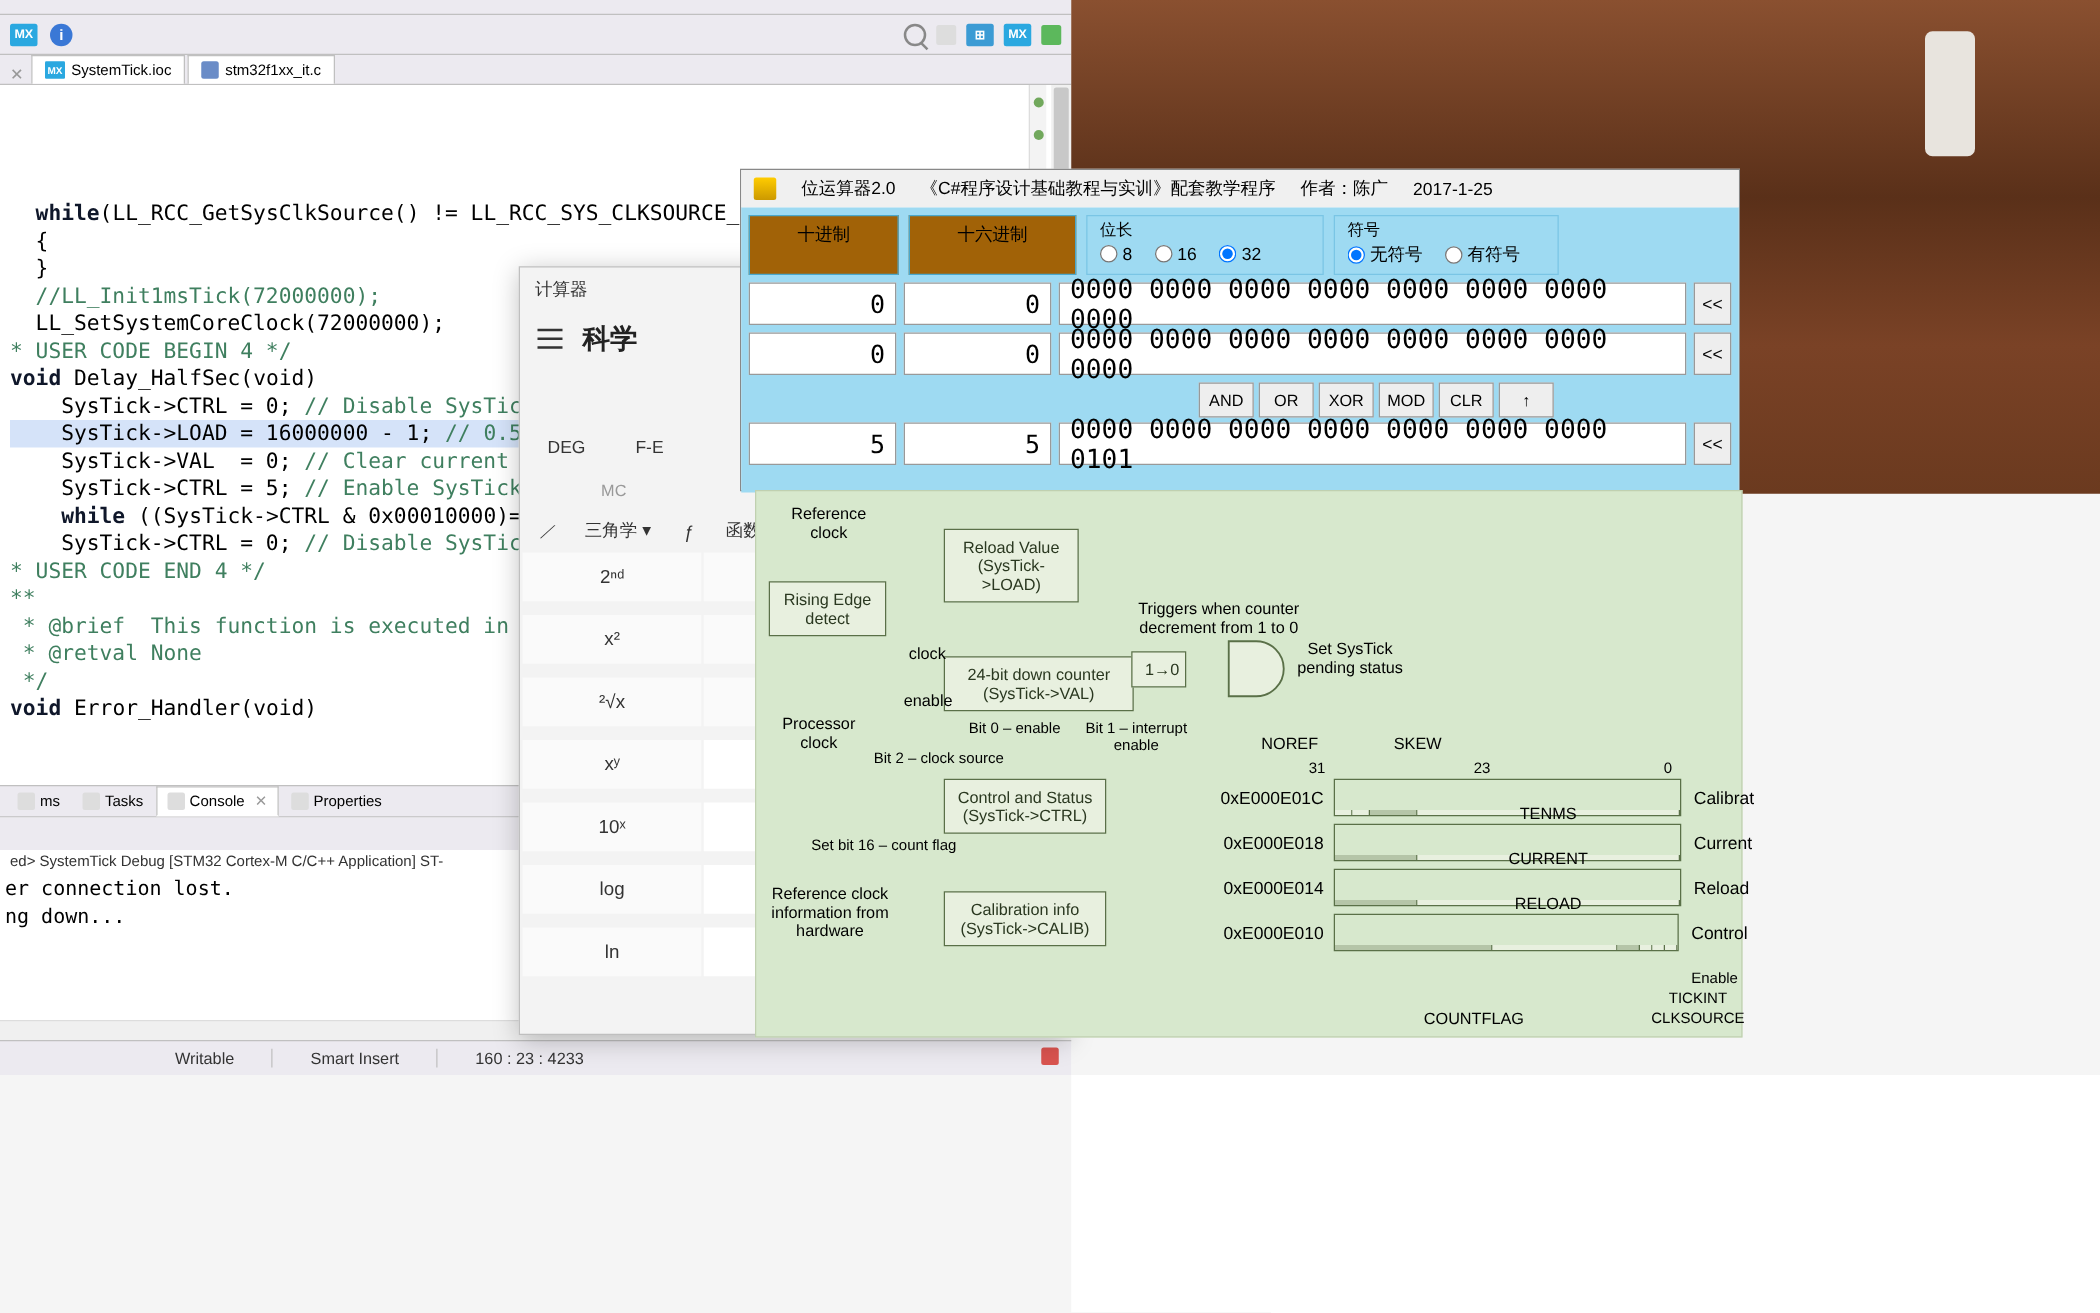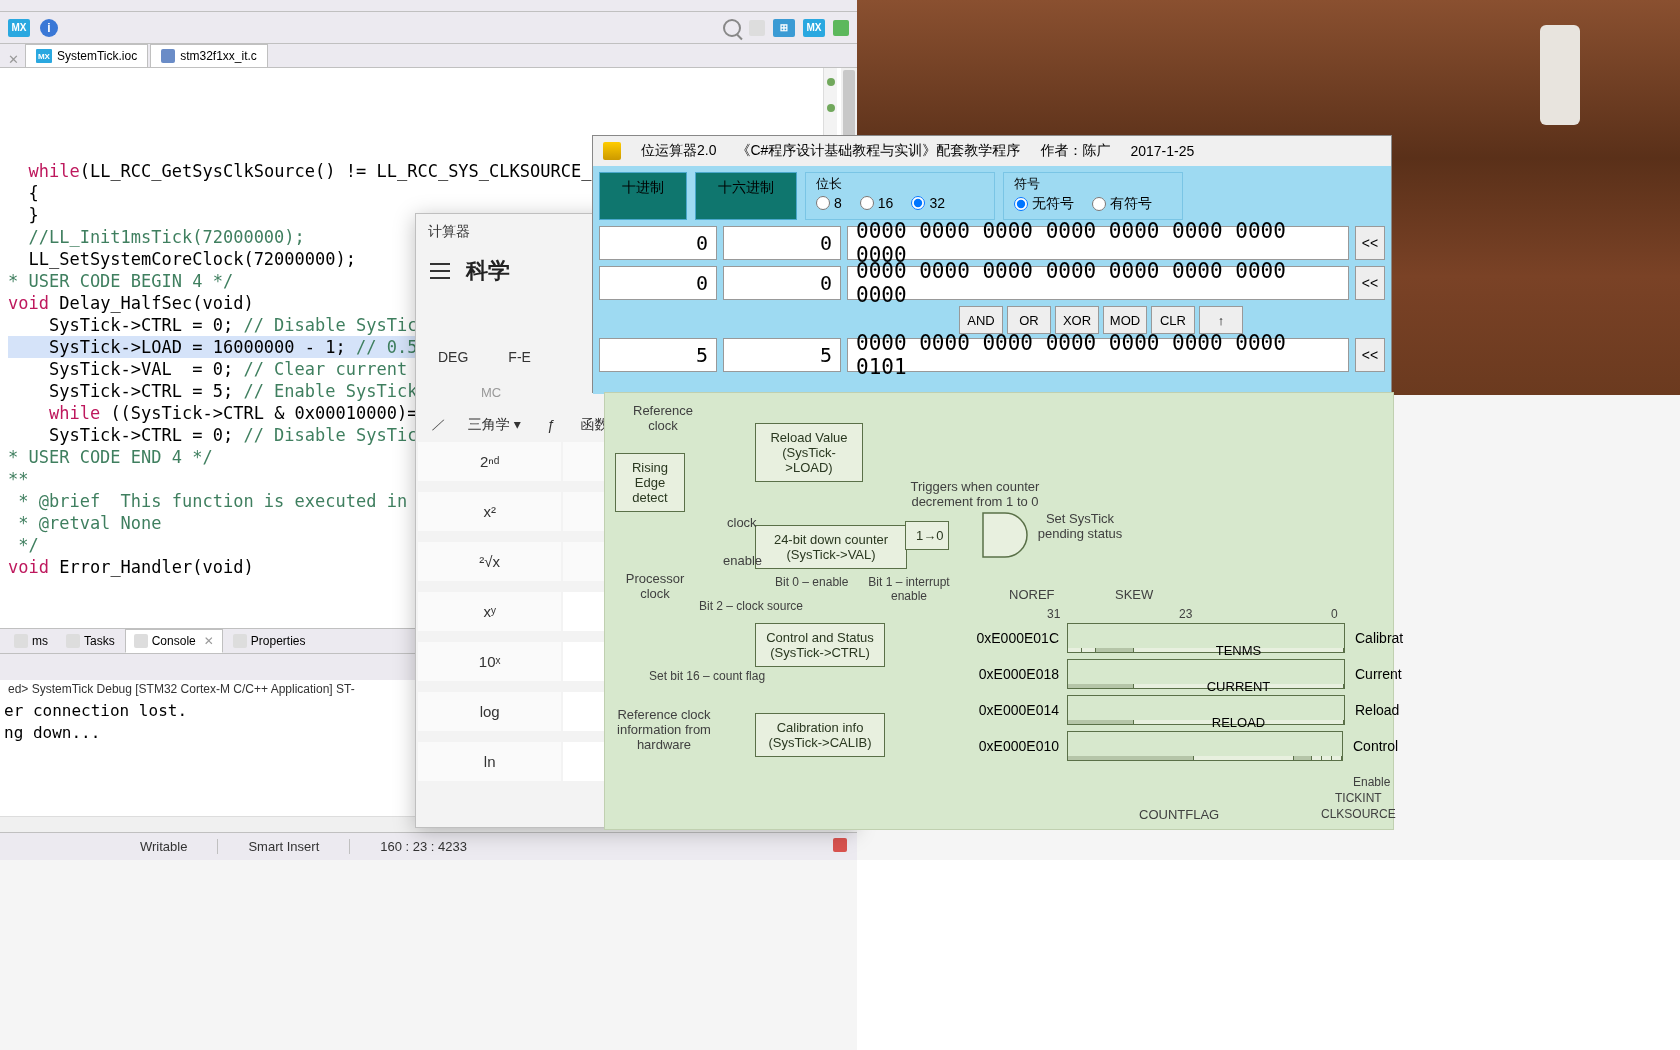--- a/index.html
+++ b/index.html
@@ -17,21 +17,21 @@
 .right-tb { margin-left:auto; display:flex; gap:8px; align-items:center;}
 .search-mag{width:18px;height:18px;border:2px solid #888;border-radius:50%;position:relative;}
 .search-mag::after{content:'';position:absolute;width:7px;height:2px;background:#888;transform:rotate(45deg);bottom:-3px;right:-4px;}
 
 .editor-tabs { height: 24px; background: #eceaf0; display: flex; align-items: flex-end; padding-left: 4px; gap: 2px; border-bottom:1px solid #c0c0c0;}
 .ed-tab { padding: 4px 10px; background: #fff; border: 1px solid #c0c0c0; border-bottom: none; font-size: 12px; display:flex; align-items:center; gap:5px;}
 .ed-tab .mx{ width:16px;height:14px;background:#2aa8e0;color:#fff;font-size:8px;display:flex;align-items:center;justify-content:center;border-radius:1px;font-weight:bold;}
 .ed-tab .c{ width:14px;height:14px;background:#6a8cc7;border-radius:2px;}
 
 .code { padding: 4px 8px; font-family: Consolas, monospace; font-size: 17px; line-height: 22px; color: #000; white-space: pre; position:relative; height: 560px; overflow:hidden;}
-.kw { color: #be185d; font-weight: normal; }
+.kw { color: #0f172a; font-weight: bold; }
 .cm { color: #3f7f5f; }
 .hl { background: #d5e3f9; }
 .num { color:#000;}
 .fn { font-weight:normal;}
 .ruler{position:absolute;right:20px;top:0;bottom:0;width:14px;background:#f3f3f3;border-left:1px solid #ddd;}
 .ruler .mk{position:absolute;right:2px;width:8px;height:8px;border-radius:50%;}
 .scroll-v{position:absolute;right:0;top:0;bottom:0;width:16px;background:#f0f0f0;}
 .scroll-v .thumb{position:absolute;top:2px;right:2px;left:2px;height:180px;background:#c8c8c8;border-radius:2px;}
 
 .console-tabs { height:26px; background:#eceaf0; display:flex; align-items:center; padding:0 6px; gap:2px; border-top:1px solid #c0c0c0; border-bottom:1px solid #c0c0c0;}
@@ -74,37 +74,37 @@
 
 .wood{position:absolute;left:857px;top:0;right:0;height:395px;background:linear-gradient(0deg,#6b3a1f,#7a4226 30%,#5a3019 60%,#8a5030);}
 .wood::after{content:'';position:absolute;top:25px;right:100px;width:40px;height:100px;background:#e8e4de;border-radius:6px;}
 
 
 .bitcalc{position:absolute;left:592px;top:135px;width:800px;height:258px;background:#fff;border:1px solid #888;}
 .bc-title{height:30px;background:#f0f0f0;display:flex;align-items:center;padding:0 10px;gap:20px;font-size:14px;}
 .bc-title .ic{width:18px;height:18px;background:linear-gradient(#fc0,#c90);border-radius:2px;}
 .bc-body{background:#9edaf2;padding:6px;height:228px;}
 .bc-toprow{display:flex;gap:8px;margin-bottom:6px;}
-.bc-tab{background:#0f766e;border:1px solid #4aa8cc;padding:6px 22px;font-size:14px;color:#000;}
+.bc-tab{background:#a16207;border:1px solid #4aa8cc;padding:6px 38px;font-size:14px;color:#000;}
 .bc-group{background:#9edaf2;border:1px solid #7ac5e5;padding:2px 10px 6px;position:relative;}
 .bc-glabel{font-size:13px;color:#000;padding-bottom:2px;}
 .bc-radios{display:flex;gap:18px;align-items:center;}
 .bc-radio{display:flex;align-items:center;gap:4px;font-size:14px;}
 .bc-radio input{width:14px;height:14px;}
 .bc-row{display:flex;gap:6px;margin-bottom:6px;align-items:center;}
 .bc-dec,.bc-hex{width:118px;height:34px;background:#fff;border:1px solid #999;text-align:right;padding:0 8px;font-size:20px;font-family:Consolas,monospace;}
 .bc-bin{flex:1;height:34px;background:#fff;border:1px solid #999;padding:0 8px;font-size:21px;font-family:Consolas,monospace;letter-spacing:0px;display:flex;align-items:center;}
 .bc-shift{width:30px;height:34px;background:#eee;border:1px solid #999;display:flex;align-items:center;justify-content:center;font-size:14px;}
 .bc-ops{display:flex;gap:4px;justify-content:center;margin:4px 0;}
 .bc-op{width:44px;height:28px;background:#eee;border:1px solid #999;font-size:13px;display:flex;align-items:center;justify-content:center;}
 
 
 .diagram{position:absolute;left:604px;top:392px;width:790px;height:438px;background:#d7e8cd;border:1px solid #c0d0b0;}
 .dg-box{position:absolute;background:#e8f0df;border:1.5px solid #5a7048;padding:6px 10px;font-size:13px;text-align:center;color:#2a3820;}
-.dg-label{position:absolute;font-size:13px;color:#404040;text-align:center;}
+.dg-label{position:absolute;font-size:13px;color:#000000;text-align:center;}
 .reg-row{position:absolute;display:flex;align-items:center;}
 .reg-addr{width:92px;font-size:14px;text-align:right;padding-right:8px;}
 .reg-bar{display:flex;border:1.5px solid #5a7048;height:30px;}
 .reg-seg{border-right:1.5px solid #5a7048;background:#e8f0df;display:flex;align-items:center;justify-content:center;font-size:13px;margin-top:24px;}
 .reg-seg.fill{background:#b5c5a8;}
 .reg-name{padding-left:10px;font-size:14px;}
 
 
 .hscroll{position:absolute;left:0;right:0;bottom:0;height:16px;background:#f0f0f0;border-top:1px solid #ddd;}
 
@@ -325,21 +325,21 @@
       <input class="bc-hex" value="5" style="">
       <div class="bc-bin">0000 0000 0000 0000 0000 0000 0000 0101</div>
       <div class="bc-shift">&lt;&lt;</div>
     </div>
   </div>
 </div>
 
 <div class="diagram">
   <div class="dg-label" style="left:18px;top:10px;width:80px">Reference
 clock</div>
-  <div class="dg-box" style="left:10px;top:60px;width:70px">Rising Edge
+  <div class="dg-box" style="left:10px;top:72px;width:94px">Rising Edge
 detect</div>
   <div class="dg-label" style="left:10px;top:178px;width:80px">Processor
 clock</div>
   <div class="dg-box" style="left:150px;top:30px;width:108px">Reload Value
 (SysTick-&gt;LOAD)</div>
   <div class="dg-box" style="left:150px;top:132px;width:152px">24-bit down counter
 (SysTick-&gt;VAL)</div>
   <div class="dg-box" style="left:150px;top:230px;width:130px">Control and Status
 (SysTick-&gt;CTRL)</div>
   <div class="dg-box" style="left:150px;top:320px;width:130px">Calibration info

